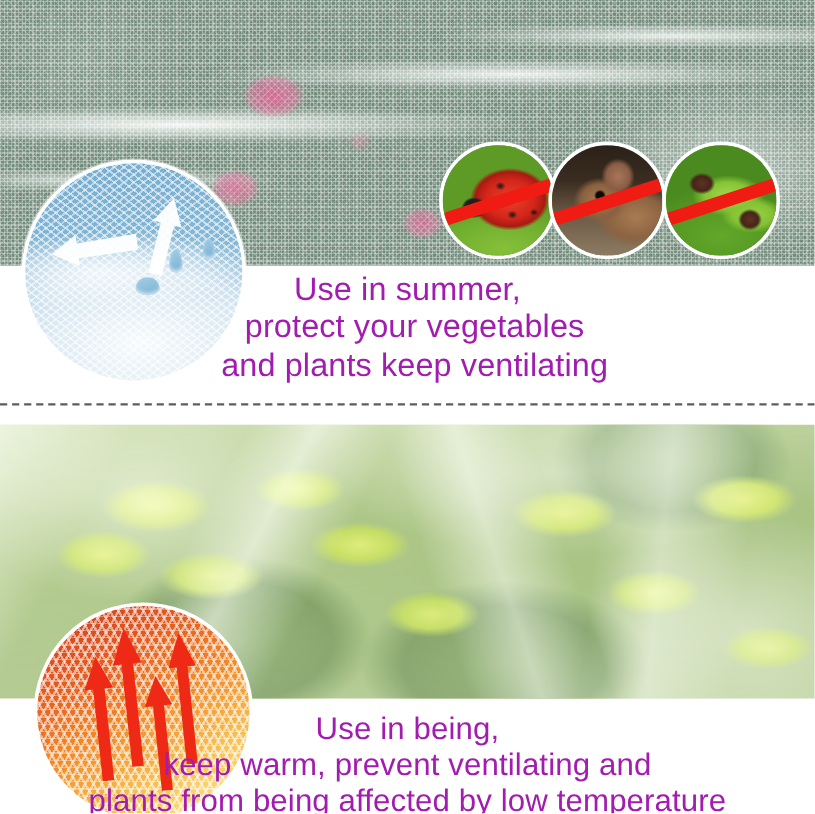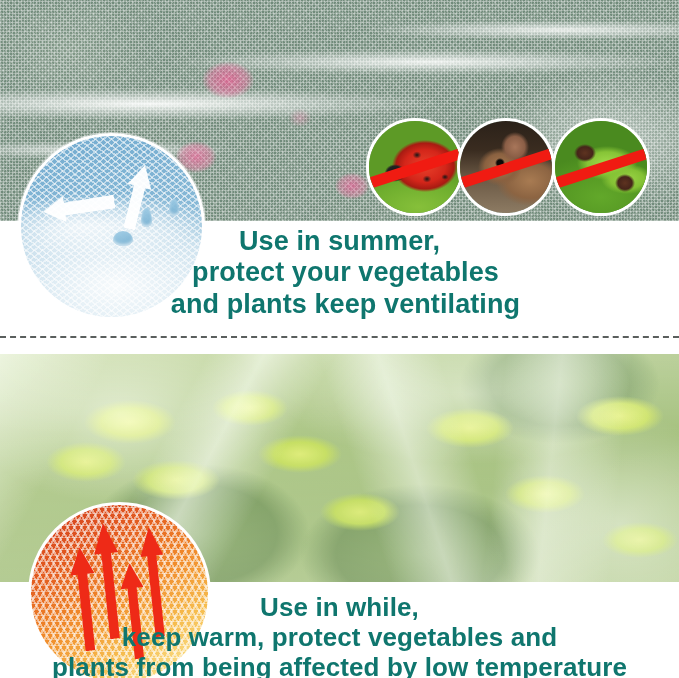--- a/index.html
+++ b/index.html
@@ -170,23 +170,23 @@
     left: -14%; top: 46%;
     width: 128%; height: 11px;
     background: #f01b12;
     transform: rotate(-18deg);
     transform-origin: center;
   }
 
   
   .caption {
     position: absolute;
-    color: #0f766e;
+    color: #a21caf;
     font-family: "Liberation Sans", sans-serif;
-    font-weight: 700;
+    font-weight: 400;
     line-height: 1.16;
     letter-spacing: .1px;
     white-space: nowrap;
   }
   #summer-caption {
     left: 0; right: 0; top: 226px;
     text-align: center;
     font-size: 27px;
   }
   #summer-caption .line2,
@@ -315,18 +315,18 @@
 
     <div class="circle" id="warm-circle">
       <div class="heat-arrow" id="heat-arrow-1"></div>
       <div class="heat-arrow" id="heat-arrow-2"></div>
       <div class="heat-arrow" id="heat-arrow-3"></div>
       <div class="heat-arrow" id="heat-arrow-4"></div>
     </div>
   </div>
 
   <div class="caption" id="winter-caption">
-    <span class="cap-line">Use in while,</span>
-    <span class="cap-line">keep warm, protect vegetables and</span>
+    <span class="cap-line">Use in being,</span>
+    <span class="cap-line">keep warm, prevent ventilating and</span>
     <span class="cap-line">plants from being affected by low temperature</span>
   </div>
 
 </div>
 
 </body></html>

